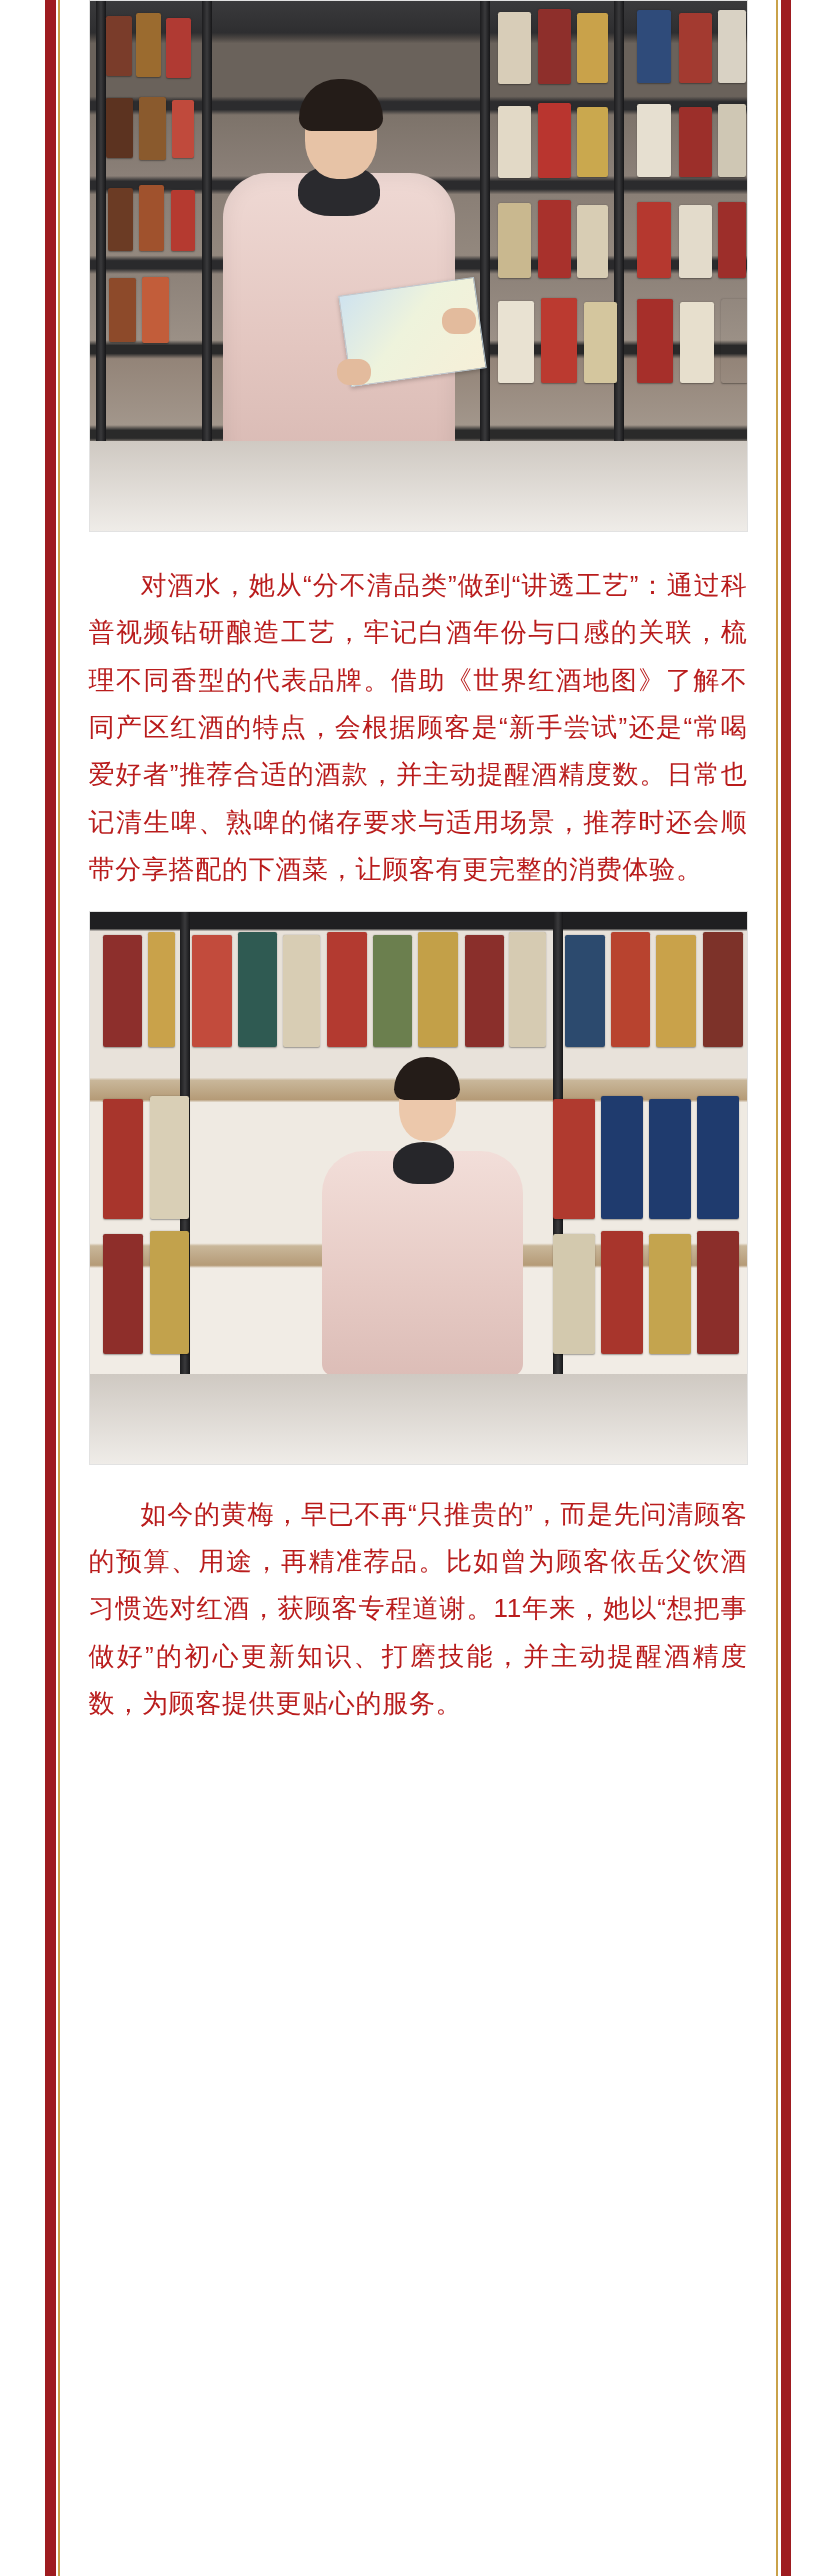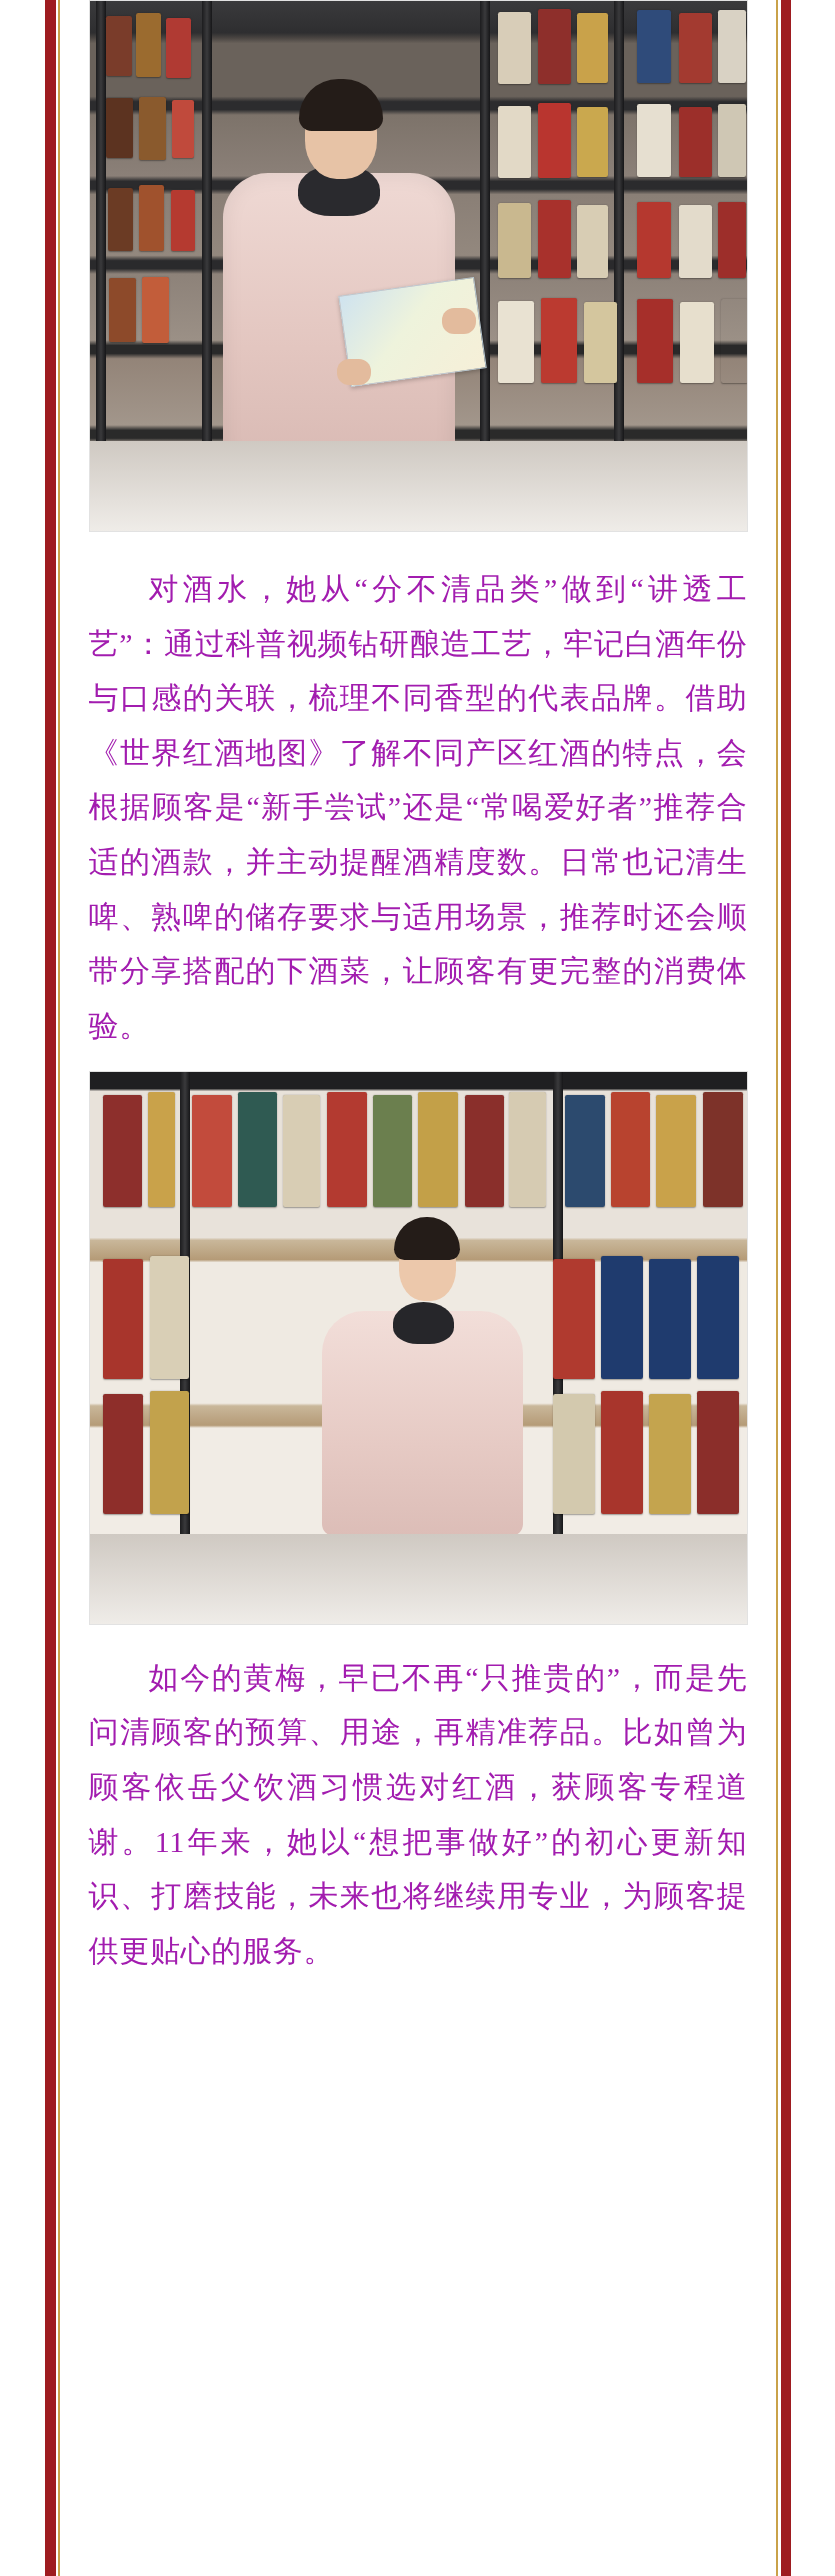--- a/index.html
+++ b/index.html
@@ -198,29 +198,29 @@
   }
   .hair2 {
     position: absolute;
     left: 79px; top: 33px;
     width: 66px; height: 43px;
     background: #241c18;
     border-radius: 33px 33px 10.5px 10.5px;
   }
 
   .para {
-    color: #a21caf;
-    font-size: 30px;
+    color: #b91c1c;
+    font-size: 26px;
     line-height: 1.82;
     letter-spacing: 0.7px;
     text-align: justify;
     text-justify: inter-ideograph;
     margin: 22.5px 0 7.5px 0;
     text-indent: 2em;
-    font-family: Liberation Serif, serif;
+    font-family: Liberation Sans, sans-serif;
   }
   .para.first { margin-top: 30px; }
   .para.second { margin-top: 25.5px; padding-bottom: 45px; }
 </style>
 </head>
 <body>
 
 <div class="page">
 
   <div class="frame-left"></div>
@@ -332,17 +332,17 @@
       <div class="person2">
         <div class="legs2"></div>
         <div class="coat2"></div>
         <div class="collar2"></div>
         <div class="head2"></div>
         <div class="hair2"></div>
       </div>
       <div class="floor"></div>
     </div>
 
-    <p class="para second">如今的黄梅，早已不再“只推贵的”，而是先问清顾客的预算、用途，再精准荐品。比如曾为顾客依岳父饮酒习惯选对红酒，获顾客专程道谢。11年来，她以“想把事做好”的初心更新知识、打磨技能，未来也将继续用专业，为顾客提供更贴心的服务。</p>
+    <p class="para second">如今的黄梅，早已不再“只推贵的”，而是先问清顾客的预算、用途，再精准荐品。比如曾为顾客依岳父饮酒习惯选对红酒，获顾客专程道谢。11年来，她以“想把事做好”的初心更新知识、打磨技能，并主动提醒酒精度数，为顾客提供更贴心的服务。</p>
 
   </div>
 </div>
 
 
 </body></html>

